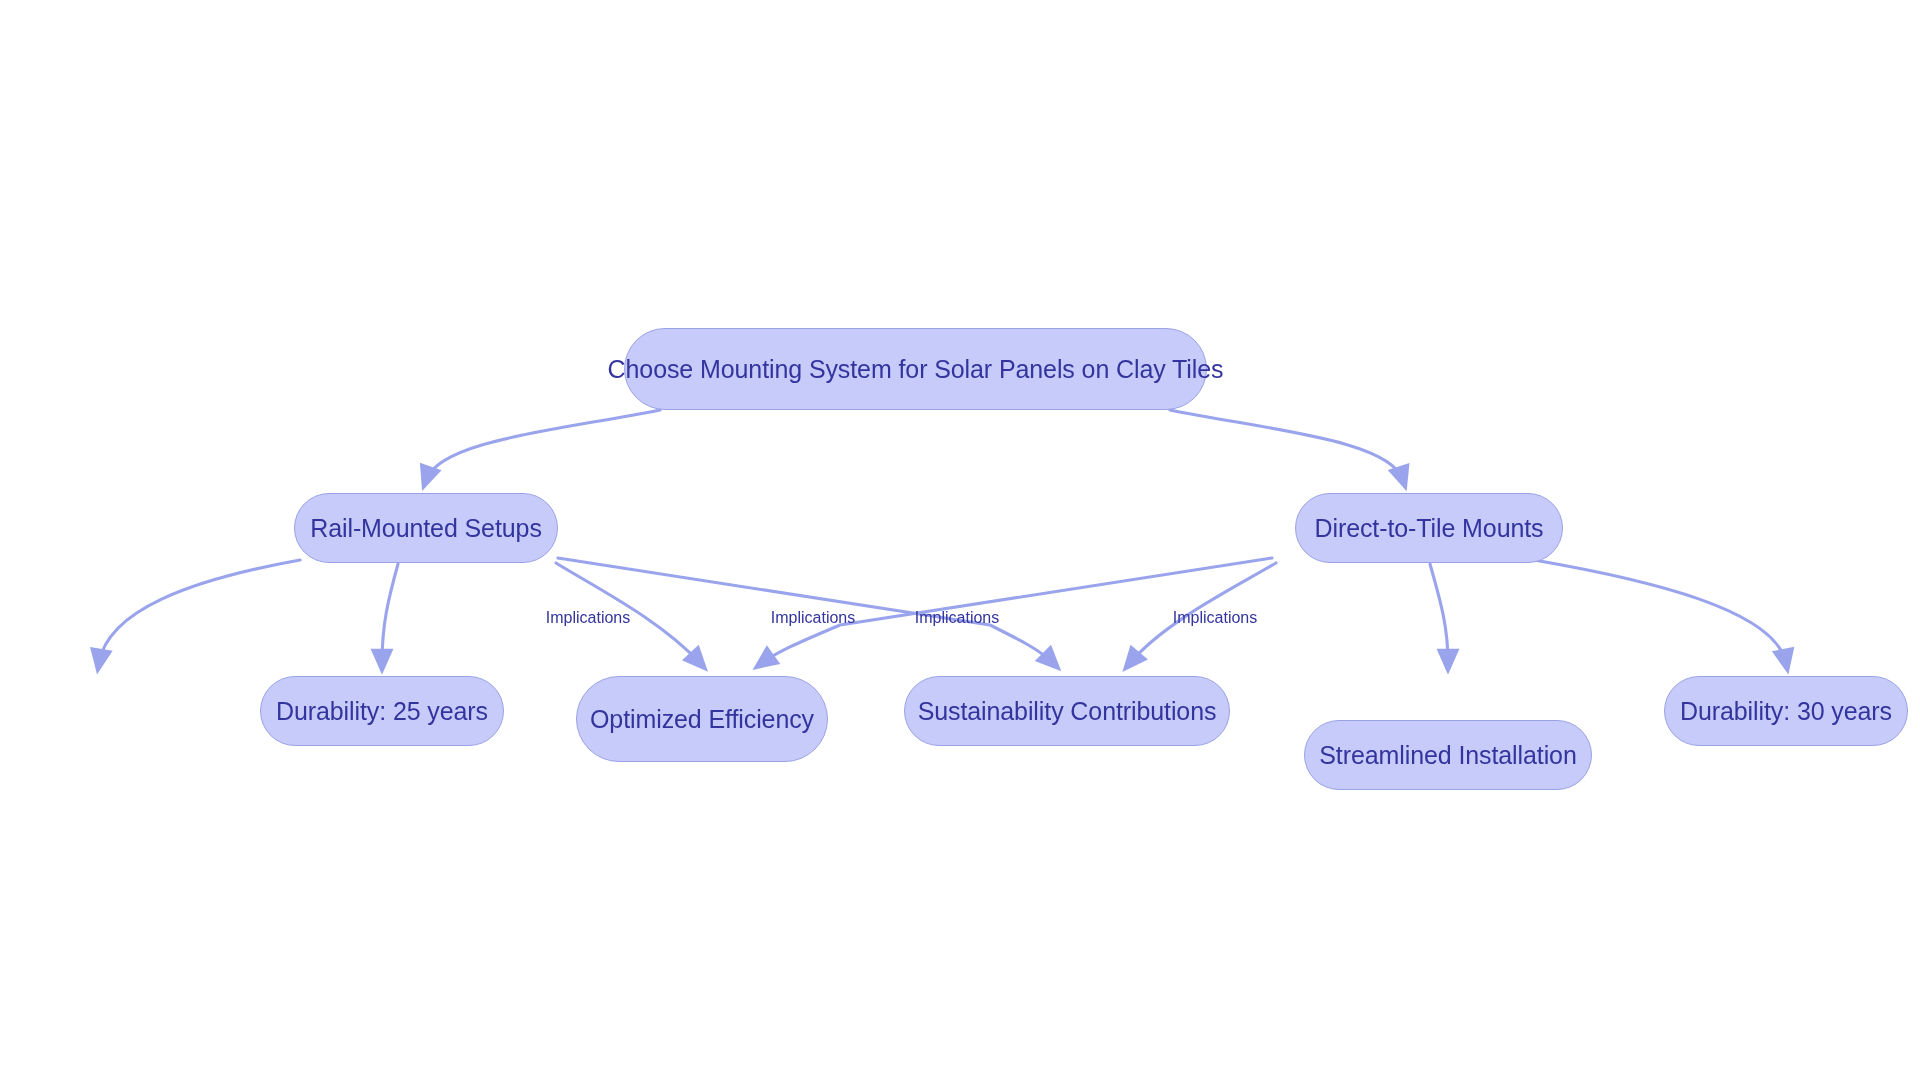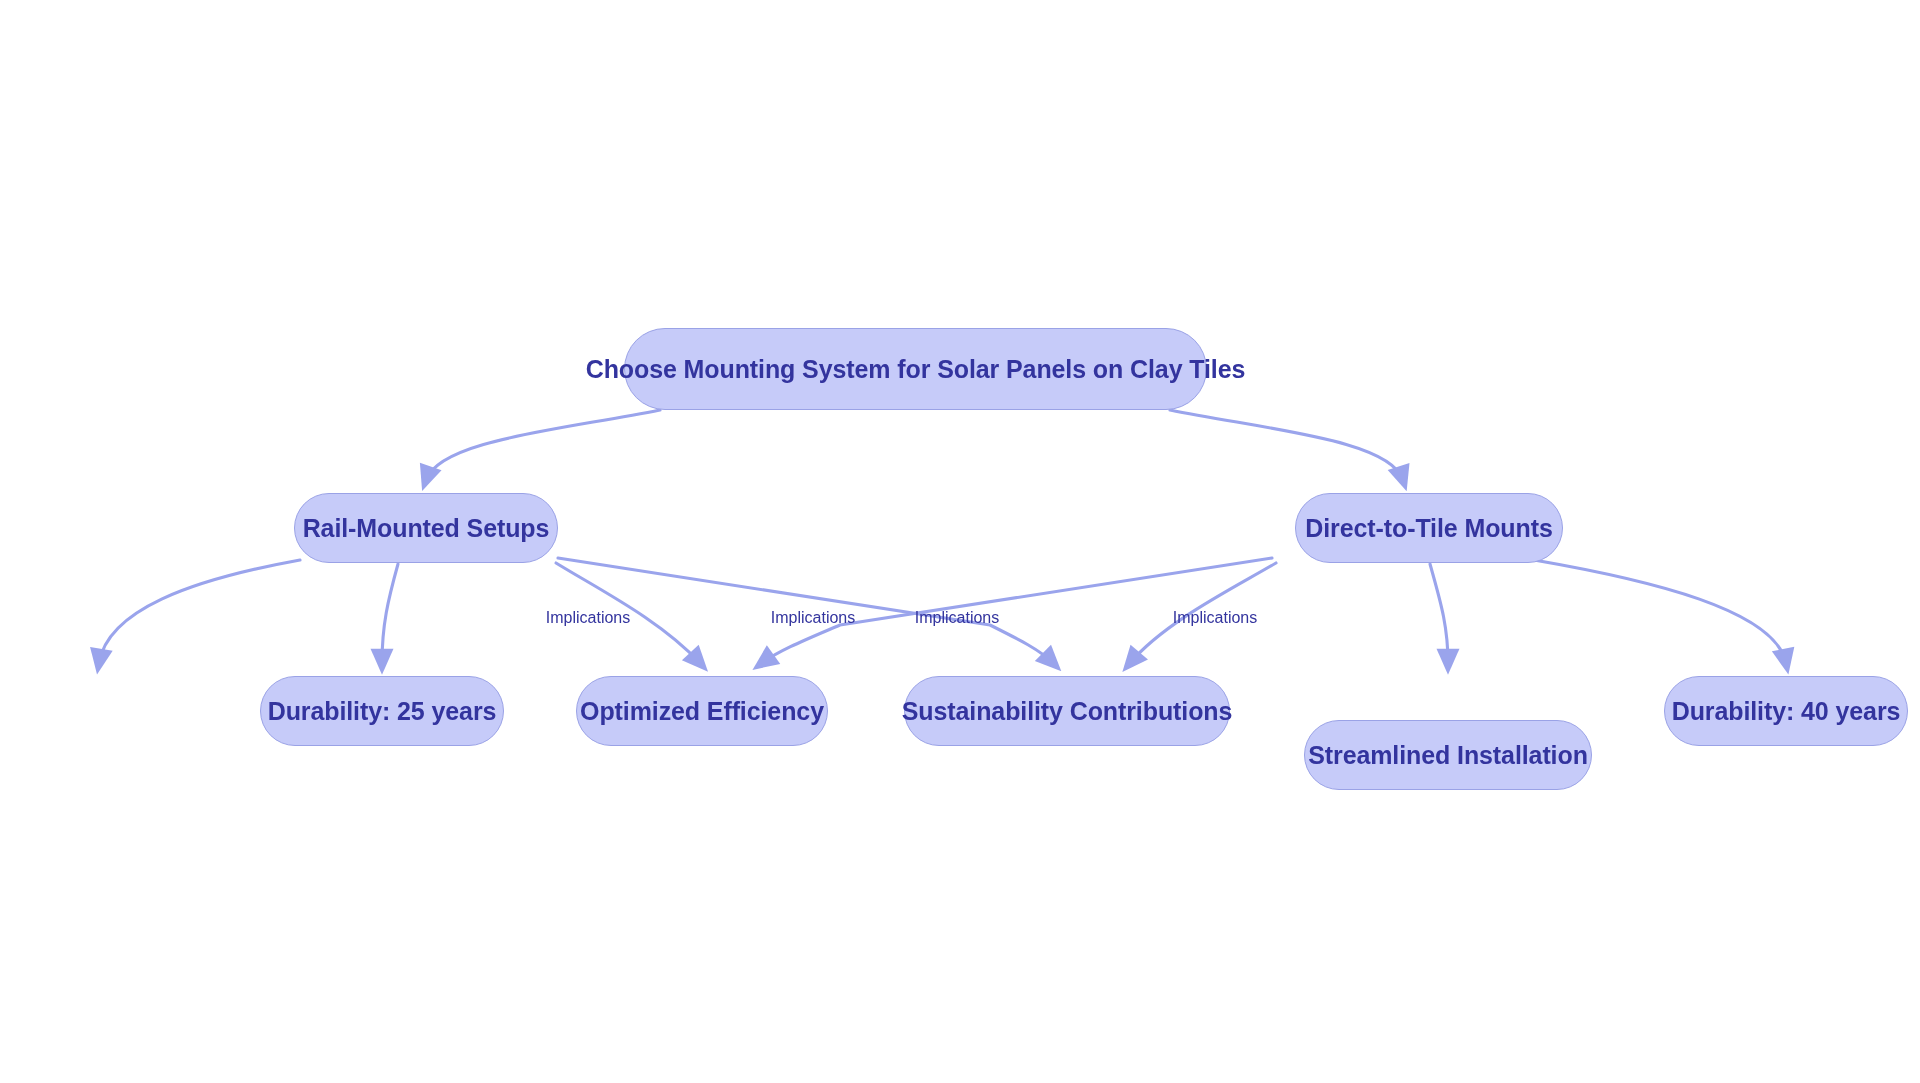--- a/index.html
+++ b/index.html
@@ -31,21 +31,21 @@
     position: absolute;
     box-sizing: border-box;
     display: flex;
     align-items: center;
     justify-content: center;
     background: #c6cbf9;
     border: 1.6px solid #9aa2e6;
     border-radius: 999px;
     color: #33349e;
     font-size: 25px;
-    font-weight: 700;
+    font-weight: 400;
     letter-spacing: -0.1px;
     white-space: nowrap;
     padding: 8px 26px;
     z-index: 2;
   }
   .node-label {
     line-height: 1;
     pointer-events: none;
   }
   .edge-label {
@@ -95,34 +95,34 @@
 
   <div class="node" style="left:1295px; top:493px; width:268px; height:70px;">
     <span class="node-label">Direct-to-Tile Mounts</span>
   </div>
 
 
   <div class="node" style="left:260px; top:676px; width:244px; height:70px;">
     <span class="node-label">Durability: 25 years</span>
   </div>
 
-  <div class="node" style="left:576px; top:676px; width:252px; height:70px;">
+  <div class="node" style="left:576px; top:676px; width:252px; height:86px;">
     <span class="node-label">Optimized Efficiency</span>
   </div>
 
   <div class="node" style="left:904px; top:676px; width:326px; height:70px;">
     <span class="node-label">Sustainability Contributions</span>
   </div>
 
   <div class="node" style="left:1304px; top:676px; width:288px; height:70px;margin-top:44px;">
     <span class="node-label">Streamlined Installation</span>
   </div>
 
   <div class="node" style="left:1664px; top:676px; width:244px; height:70px;">
-    <span class="node-label">Durability: 40 years</span>
+    <span class="node-label">Durability: 30 years</span>
   </div>
 
   <div class="edge-label" style="left:588px; top:618px;">Implications</div>
   <div class="edge-label" style="left:813px; top:618px;">Implications</div>
   <div class="edge-label" style="left:957px; top:618px;">Implications</div>
   <div class="edge-label" style="left:1215px; top:618px;">Implications</div>
 
 </div>
 
 </body></html>

